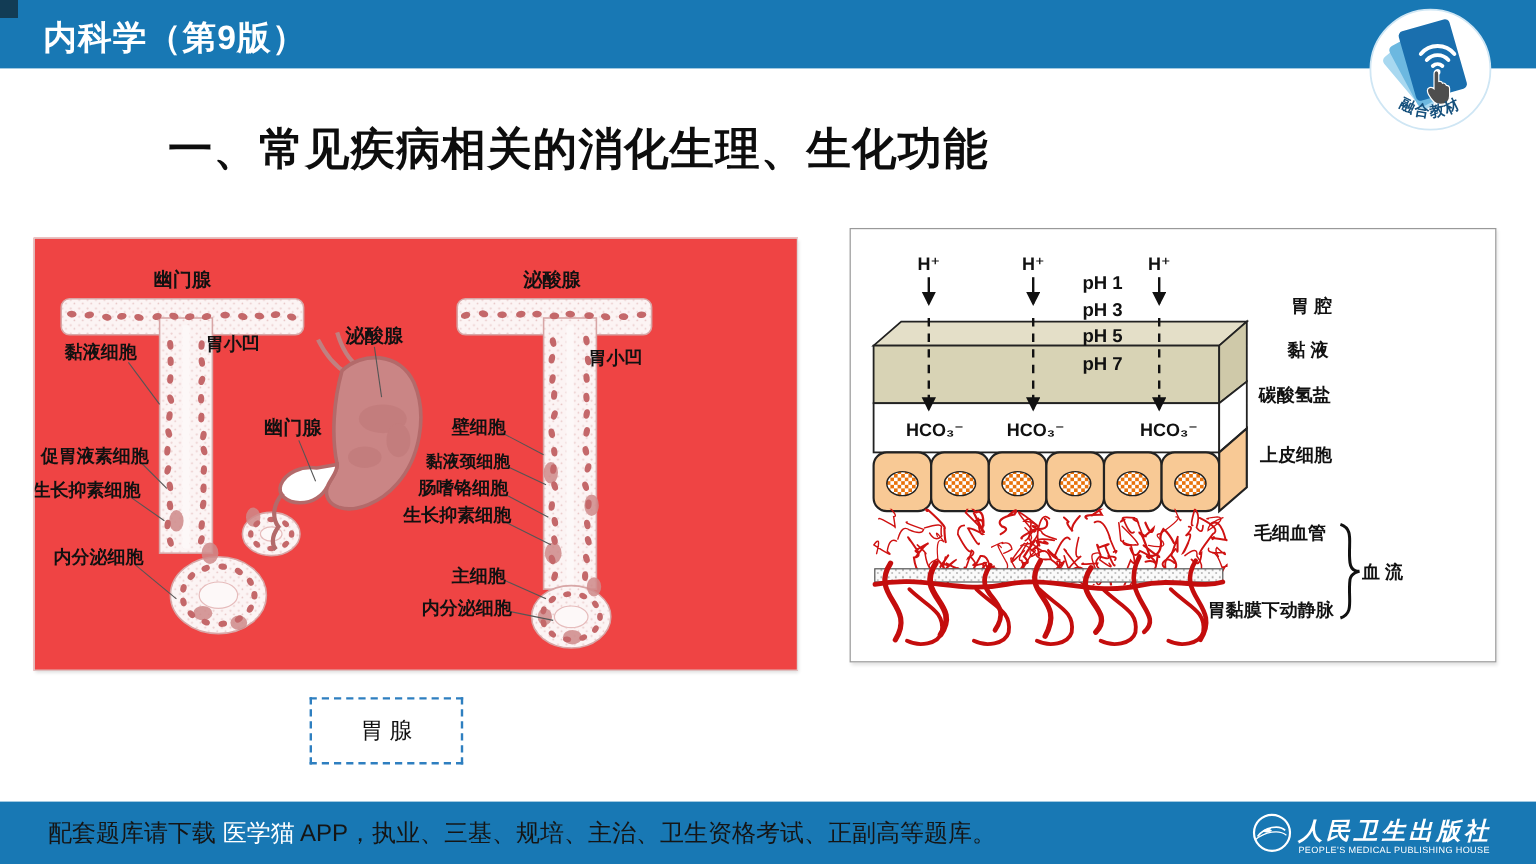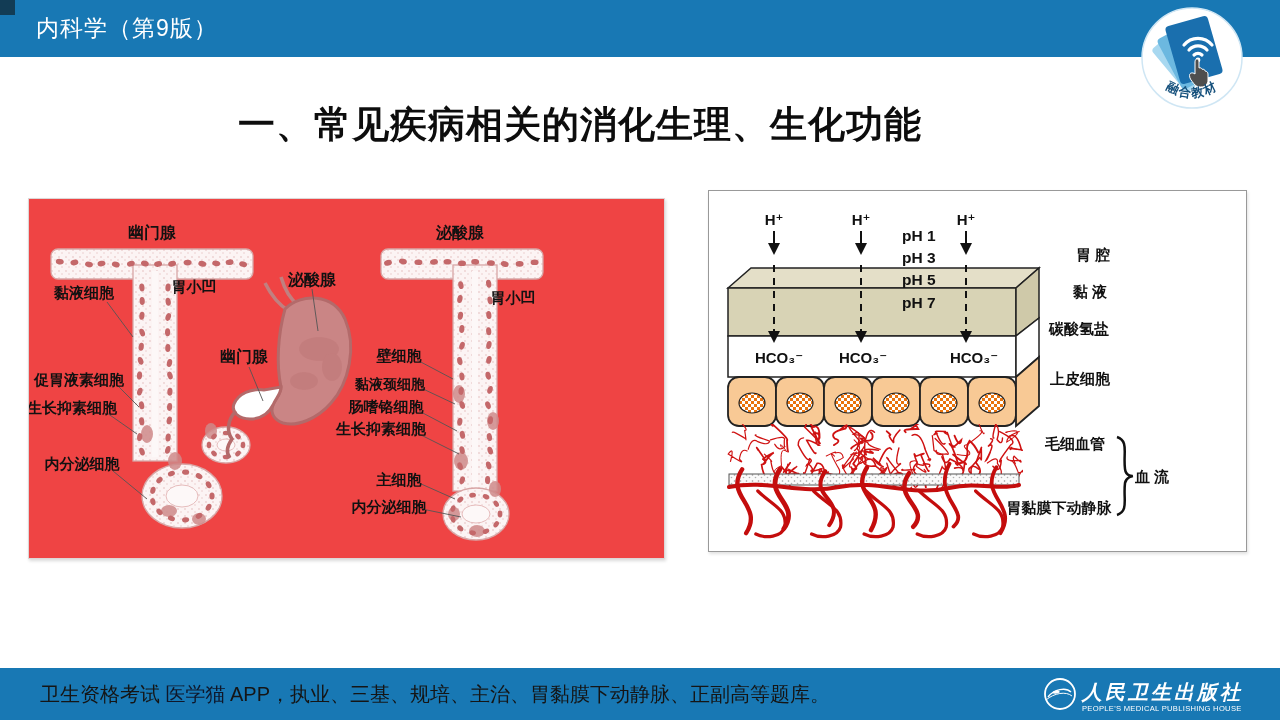--- a/index.html
+++ b/index.html
@@ -1,41 +1,41 @@
 <!DOCTYPE html>
 <html><head>
 <meta charset="utf-8">
 <style>
   html,body{margin:0;padding:0;background:#888;}
   .slide{position:relative;width:1280px;height:720px;background:#ffffff;overflow:hidden;
          font-family:"Liberation Sans","DejaVu Sans",sans-serif;}
   
   .topbar{position:absolute;left:0;top:0;width:1280px;height:57px;background:#1878b4;}
   .corner-chip{position:absolute;left:0;top:0;width:15px;height:15px;background:#123c55;}
-  .book-title{position:absolute;left:36px;top:13px;color:#ffffff;font-size:23px;font-weight:normal;letter-spacing:1px;}
+  .book-title{position:absolute;left:36px;top:13px;color:#ffffff;font-size:28px;font-weight:bold;letter-spacing:1px;}
   .badge{position:absolute;left:1138px;top:4px;width:108px;height:108px;}
   
-  .main-title{position:absolute;left:140px;top:100px;width:880px;text-align:center;
+  .main-title{position:absolute;left:140px;top:100px;width:880px;
               font-size:37px;font-weight:900;color:#0d0d0d;letter-spacing:1px;}
   
   .panel-left{position:absolute;left:28px;top:198px;width:635px;height:359px;background:#ef4444;
               border:1px solid #ddd6d6;box-shadow:1px 2px 3px rgba(0,0,0,.15);}
   .panel-right{position:absolute;left:708px;top:190px;width:537px;height:360px;background:#ffffff;
                border:1px solid #999;box-shadow:1px 2px 3px rgba(0,0,0,.12);}
   .panel-left svg,.panel-right svg{display:block;}
   
   .caption-box{position:absolute;background:#fff;border:2px dashed #2e7fc0;display:flex;
                align-items:center;justify-content:center;font-size:19px;color:#111;}
   .caption-left{left:258px;top:581px;width:124px;height:52px;}
   .caption-right{left:817px;top:581px;width:245px;height:52px;}
   
   .bottombar{position:absolute;left:0;top:668px;width:1280px;height:52px;background:#1878b4;}
   .footer-text{position:absolute;left:40px;top:0;height:52px;display:flex;align-items:center;
                font-size:20px;color:#151515;white-space:pre;}
-  .footer-text .app-red{color:#0f172a;}
+  .footer-text .app-red{color:#ffffff;}
   .pmph-logo{position:absolute;left:1038px;top:2px;}
   
   .lbl{font:600 15px "Liberation Sans","DejaVu Sans",sans-serif;fill:#111;}
   .lbl-sm{font:600 14px "Liberation Sans","DejaVu Sans",sans-serif;fill:#111;}
   .gtitle{font:600 16px "Liberation Sans","DejaVu Sans",sans-serif;fill:#111;}
   .ion{font:600 15px "Liberation Sans","DejaVu Sans",sans-serif;fill:#111;}
   .ph{font:bold 15.5px "Liberation Sans","DejaVu Sans",sans-serif;fill:#111;}
 </style>
 </head>
 <body>
@@ -441,23 +441,26 @@
       <text class="lbl" x="381" y="106" text-anchor="middle">黏 液</text>
       <text class="lbl" x="370" y="143" text-anchor="middle">碳酸氢盐</text>
       <text class="lbl" x="371" y="193" text-anchor="middle">上皮细胞</text>
       <text class="lbl" x="366" y="258" text-anchor="middle">毛细血管</text>
       <text class="lbl" x="443" y="291" text-anchor="middle">血 流</text>
       <text class="lbl" x="350" y="322" text-anchor="middle">胃黏膜下动静脉</text>
       <path d="M408,246 C420,250 414,262 416,278 C417,286 424,285 424,285 C424,285 417,286 416,292 C414,308 420,320 408,324" fill="none" stroke="#111" stroke-width="2.5"></path>
     </svg>
   </div>
 
+  <div class="caption-box caption-left">
+    <span>胃 腺</span>
+  </div>
 
   <div class="bottombar">
-    <div class="footer-text"><span>卫生资格考试 </span><span class="app-red">医学猫</span><span> APP，执业、三基、规培、主治、胃黏膜下动静脉、正副高等题库。</span></div>
+    <div class="footer-text"><span>配套题库请下载 </span><span class="app-red">医学猫</span><span> APP，执业、三基、规培、主治、卫生资格考试、正副高等题库。</span></div>
     <svg class="pmph-logo" width="235" height="48" viewBox="0 0 235 48">
       <circle cx="22" cy="24" r="15" fill="none" stroke="#ffffff" stroke-width="1.8"></circle>
       <path d="M10,27 C16,19 28,17 33,22" stroke="#ffffff" stroke-width="1.4" fill="none"></path>
       <path d="M8,30 C16,23 28,21 34,26" stroke="#ffffff" stroke-width="1" fill="none"></path>
       <path d="M14,23 c2,-3 6,-3 8,-1 c-2,2 -6,2 -8,1 z" fill="#ffffff"></path>
       <text x="44" y="29" font-size="20" font-weight="bold" font-style="italic" letter-spacing="3" fill="#ffffff">人民卫生出版社</text>
       <text x="44" y="41" font-size="7.6" letter-spacing="0.3" fill="#ffffff">PEOPLE'S MEDICAL PUBLISHING HOUSE</text>
     </svg>
   </div>
 

